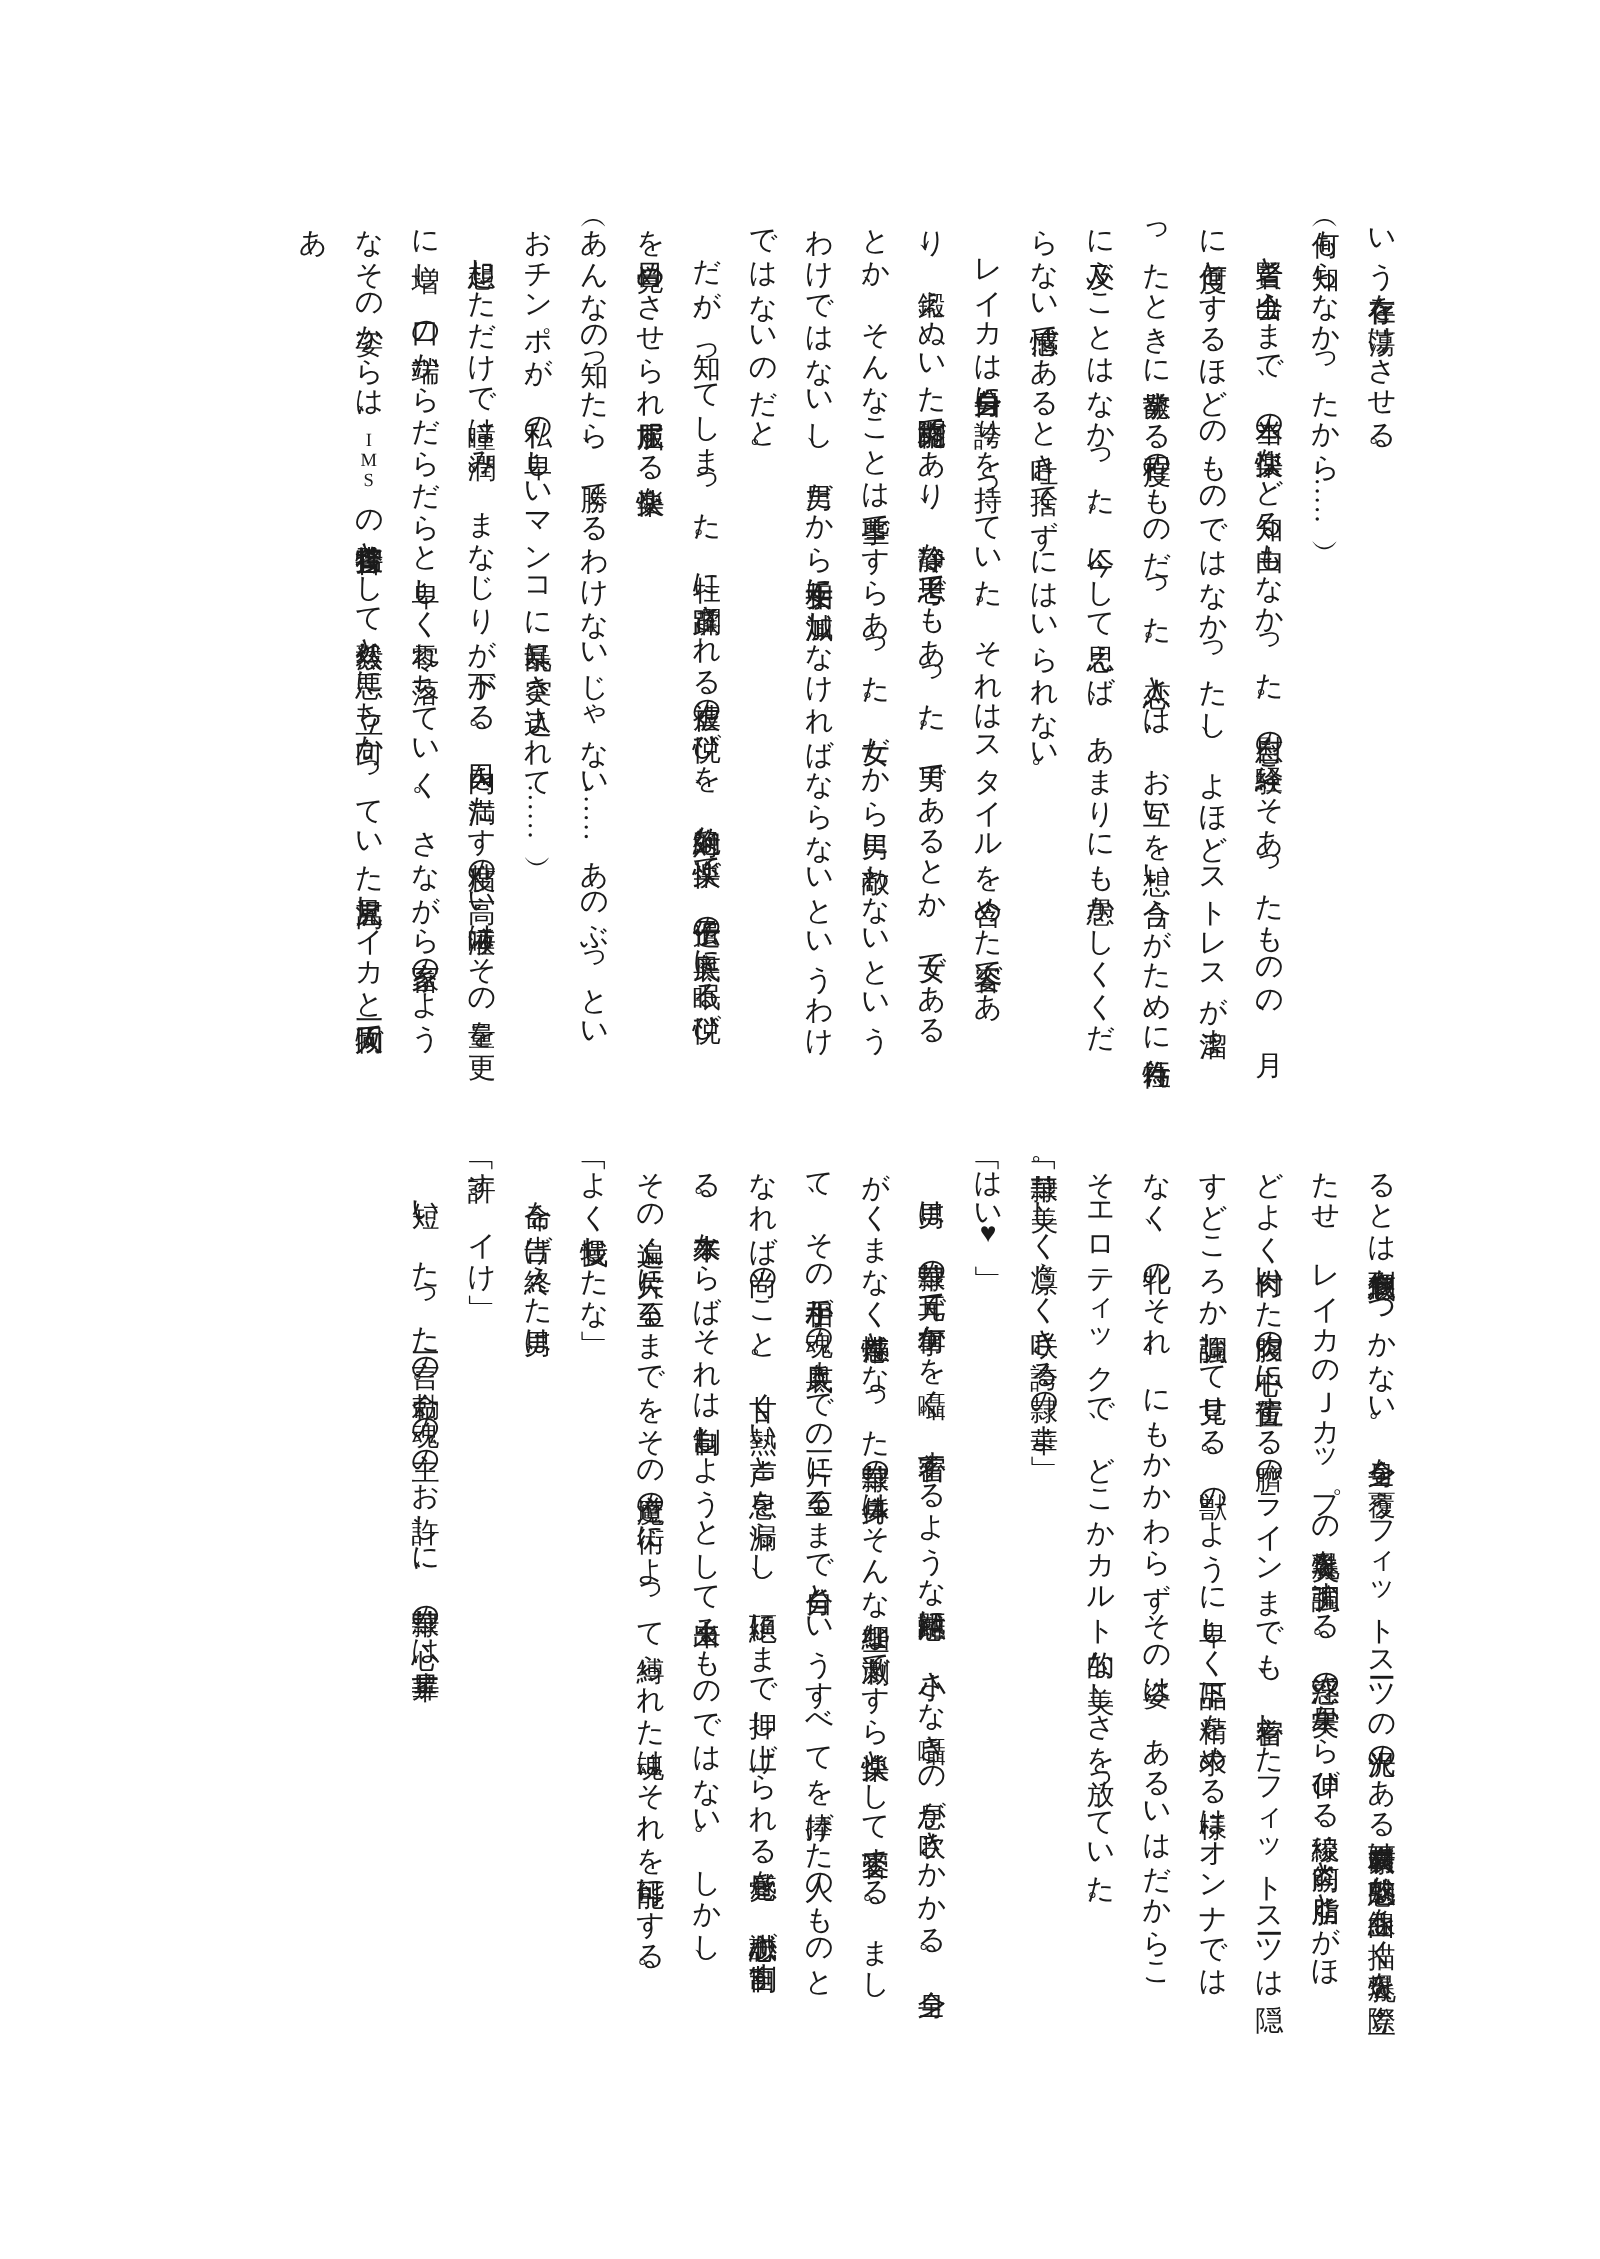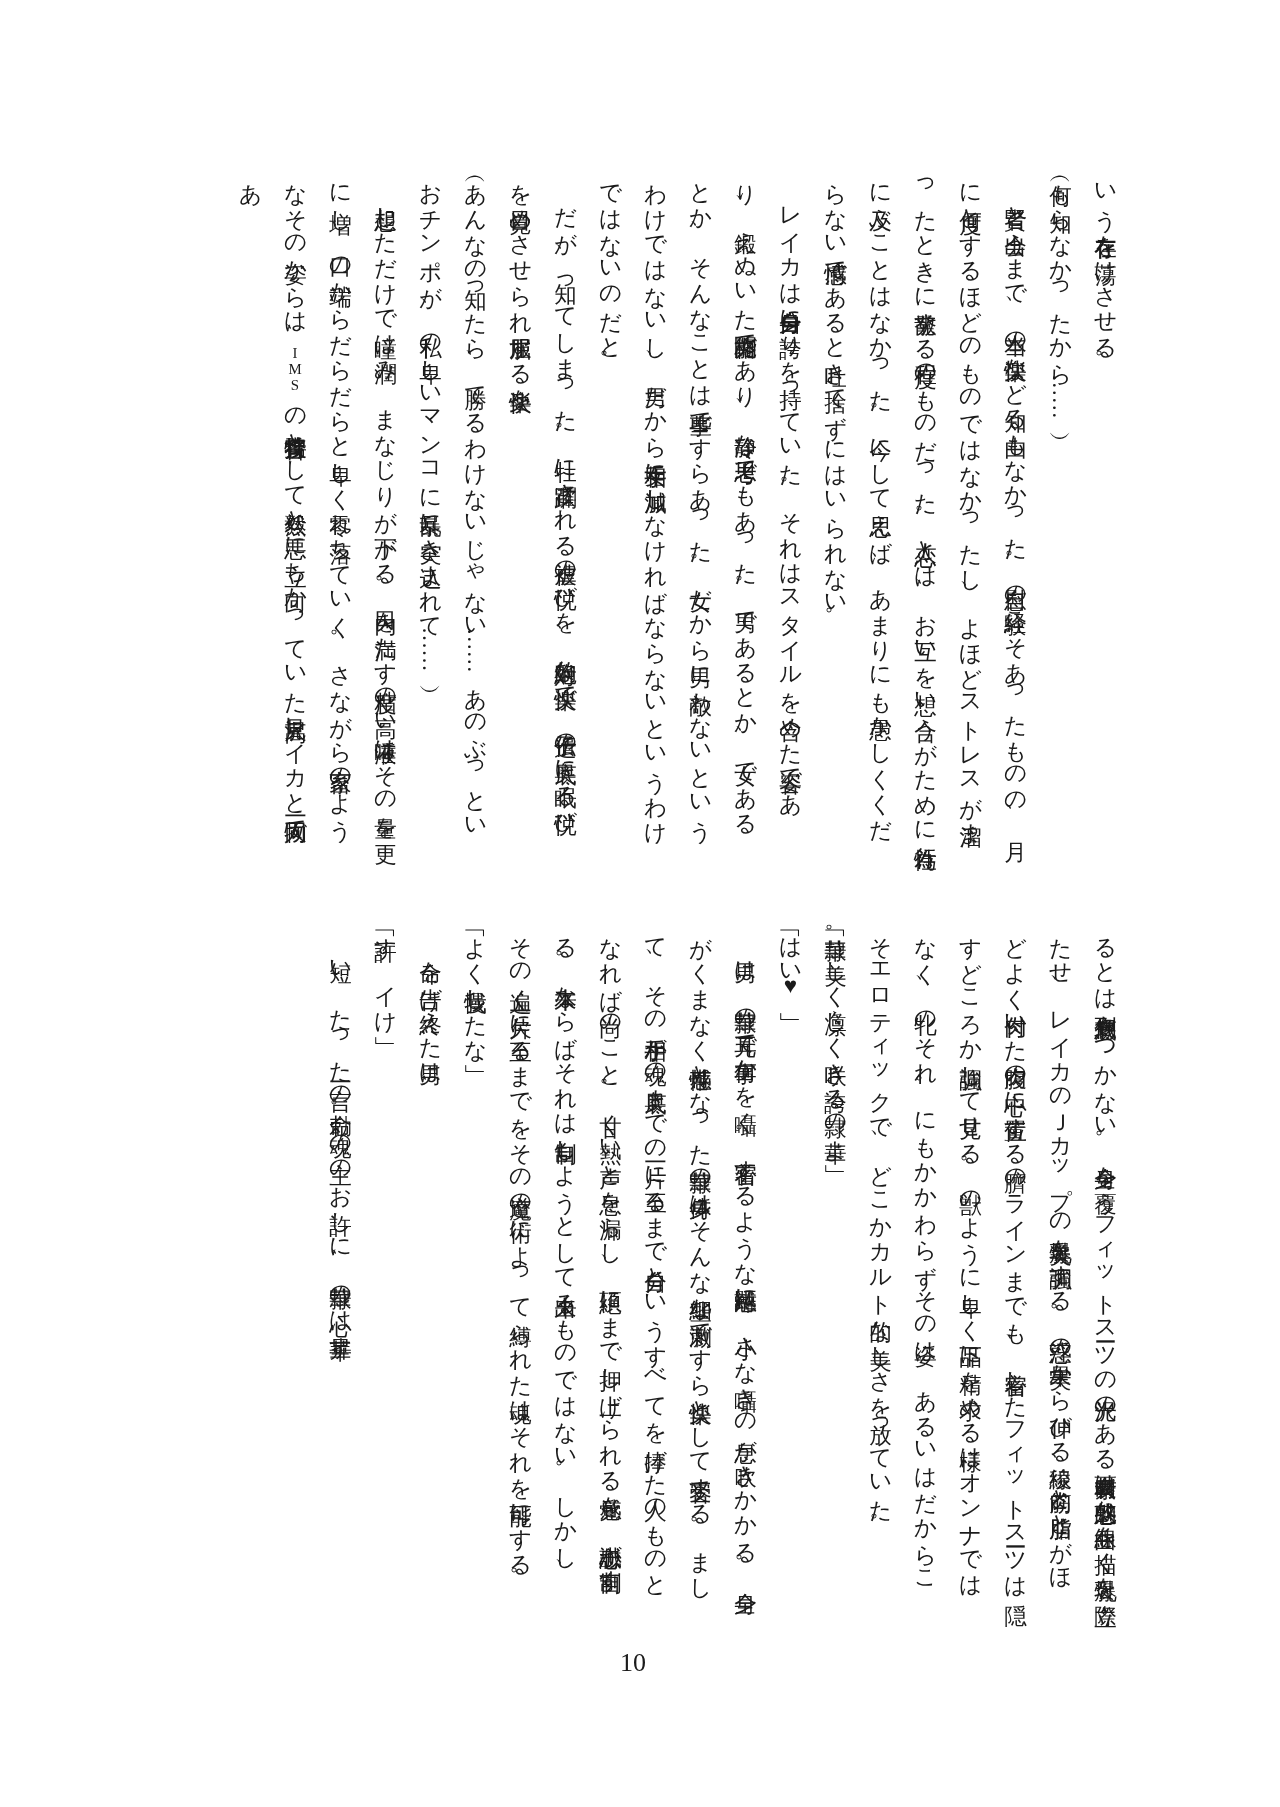--- a/index.html
+++ b/index.html
@@ -76,15 +76,14 @@
       <p class=""><span class="run-cjk">るとは到底想像もつかない。全身を覆うフィットスーツの光沢のある表面素材は魅惑的な曲線を描く爆乳を際立たせ、レイカのＪカップの美爆乳を強調する。淫惑の果実から伸びる稜線、筋肉と脂肪とがほどよく肉付いた腹肉の中心に位置する臍のラインまでも、密着したフィットスーツは隠すどころか強調して見せる。獣のように卑しく下品に精を求める様はオンナではなく、牝のそれ。にもかかわらずその姿は、あるいはだからこそエロティックで、どこかカルト的な美しさを放っていた。</span></p>
       <p class=""><span class="run-cjk">「隷華。美しく凛々しく咲き誇る隷の華よ」</span></p>
       <p class=""><span class="run-cjk">「はい♥」</span></p>
       <p class="indent"><span class="run-cjk">男は、隷華の耳元で何事かを囁く。密着するような距離感に、小さな囁きの息が吹きかかる。全身がくまなく性感帯となった隷華の身体はそんな些細な刺激ですら快楽として受容する。まして、その相手が魂の奥底までの一片に至るまで自分というすべてを捧げた人のものとなれば尚のこと。甘く熱い声と息を漏らし、絶頂にまで押し上げられる感覚を、忠誠心が自制する。本来ならばそれは自制しようとして出来るものではない。しかし、その遍く一欠片に至るまでをその魔道の術によって縛られた魂はそれを可能にする。</span></p>
       <p class=""><span class="run-cjk">「よく我慢したな」</span></p>
       <p class="indent"><span class="run-cjk">命を告げ終えた男は、</span></p>
       <p class=""><span class="run-cjk">「許す。イけ」</span></p>
       <p class="indent"><span class="run-cjk">短い、たった一言の勅命。魂の主のお許しに、隷華の心は昇華す</span></p>
     </div>
 
-  <div class="page-number">10</div>
 
 </div>
 
 </body></html>

